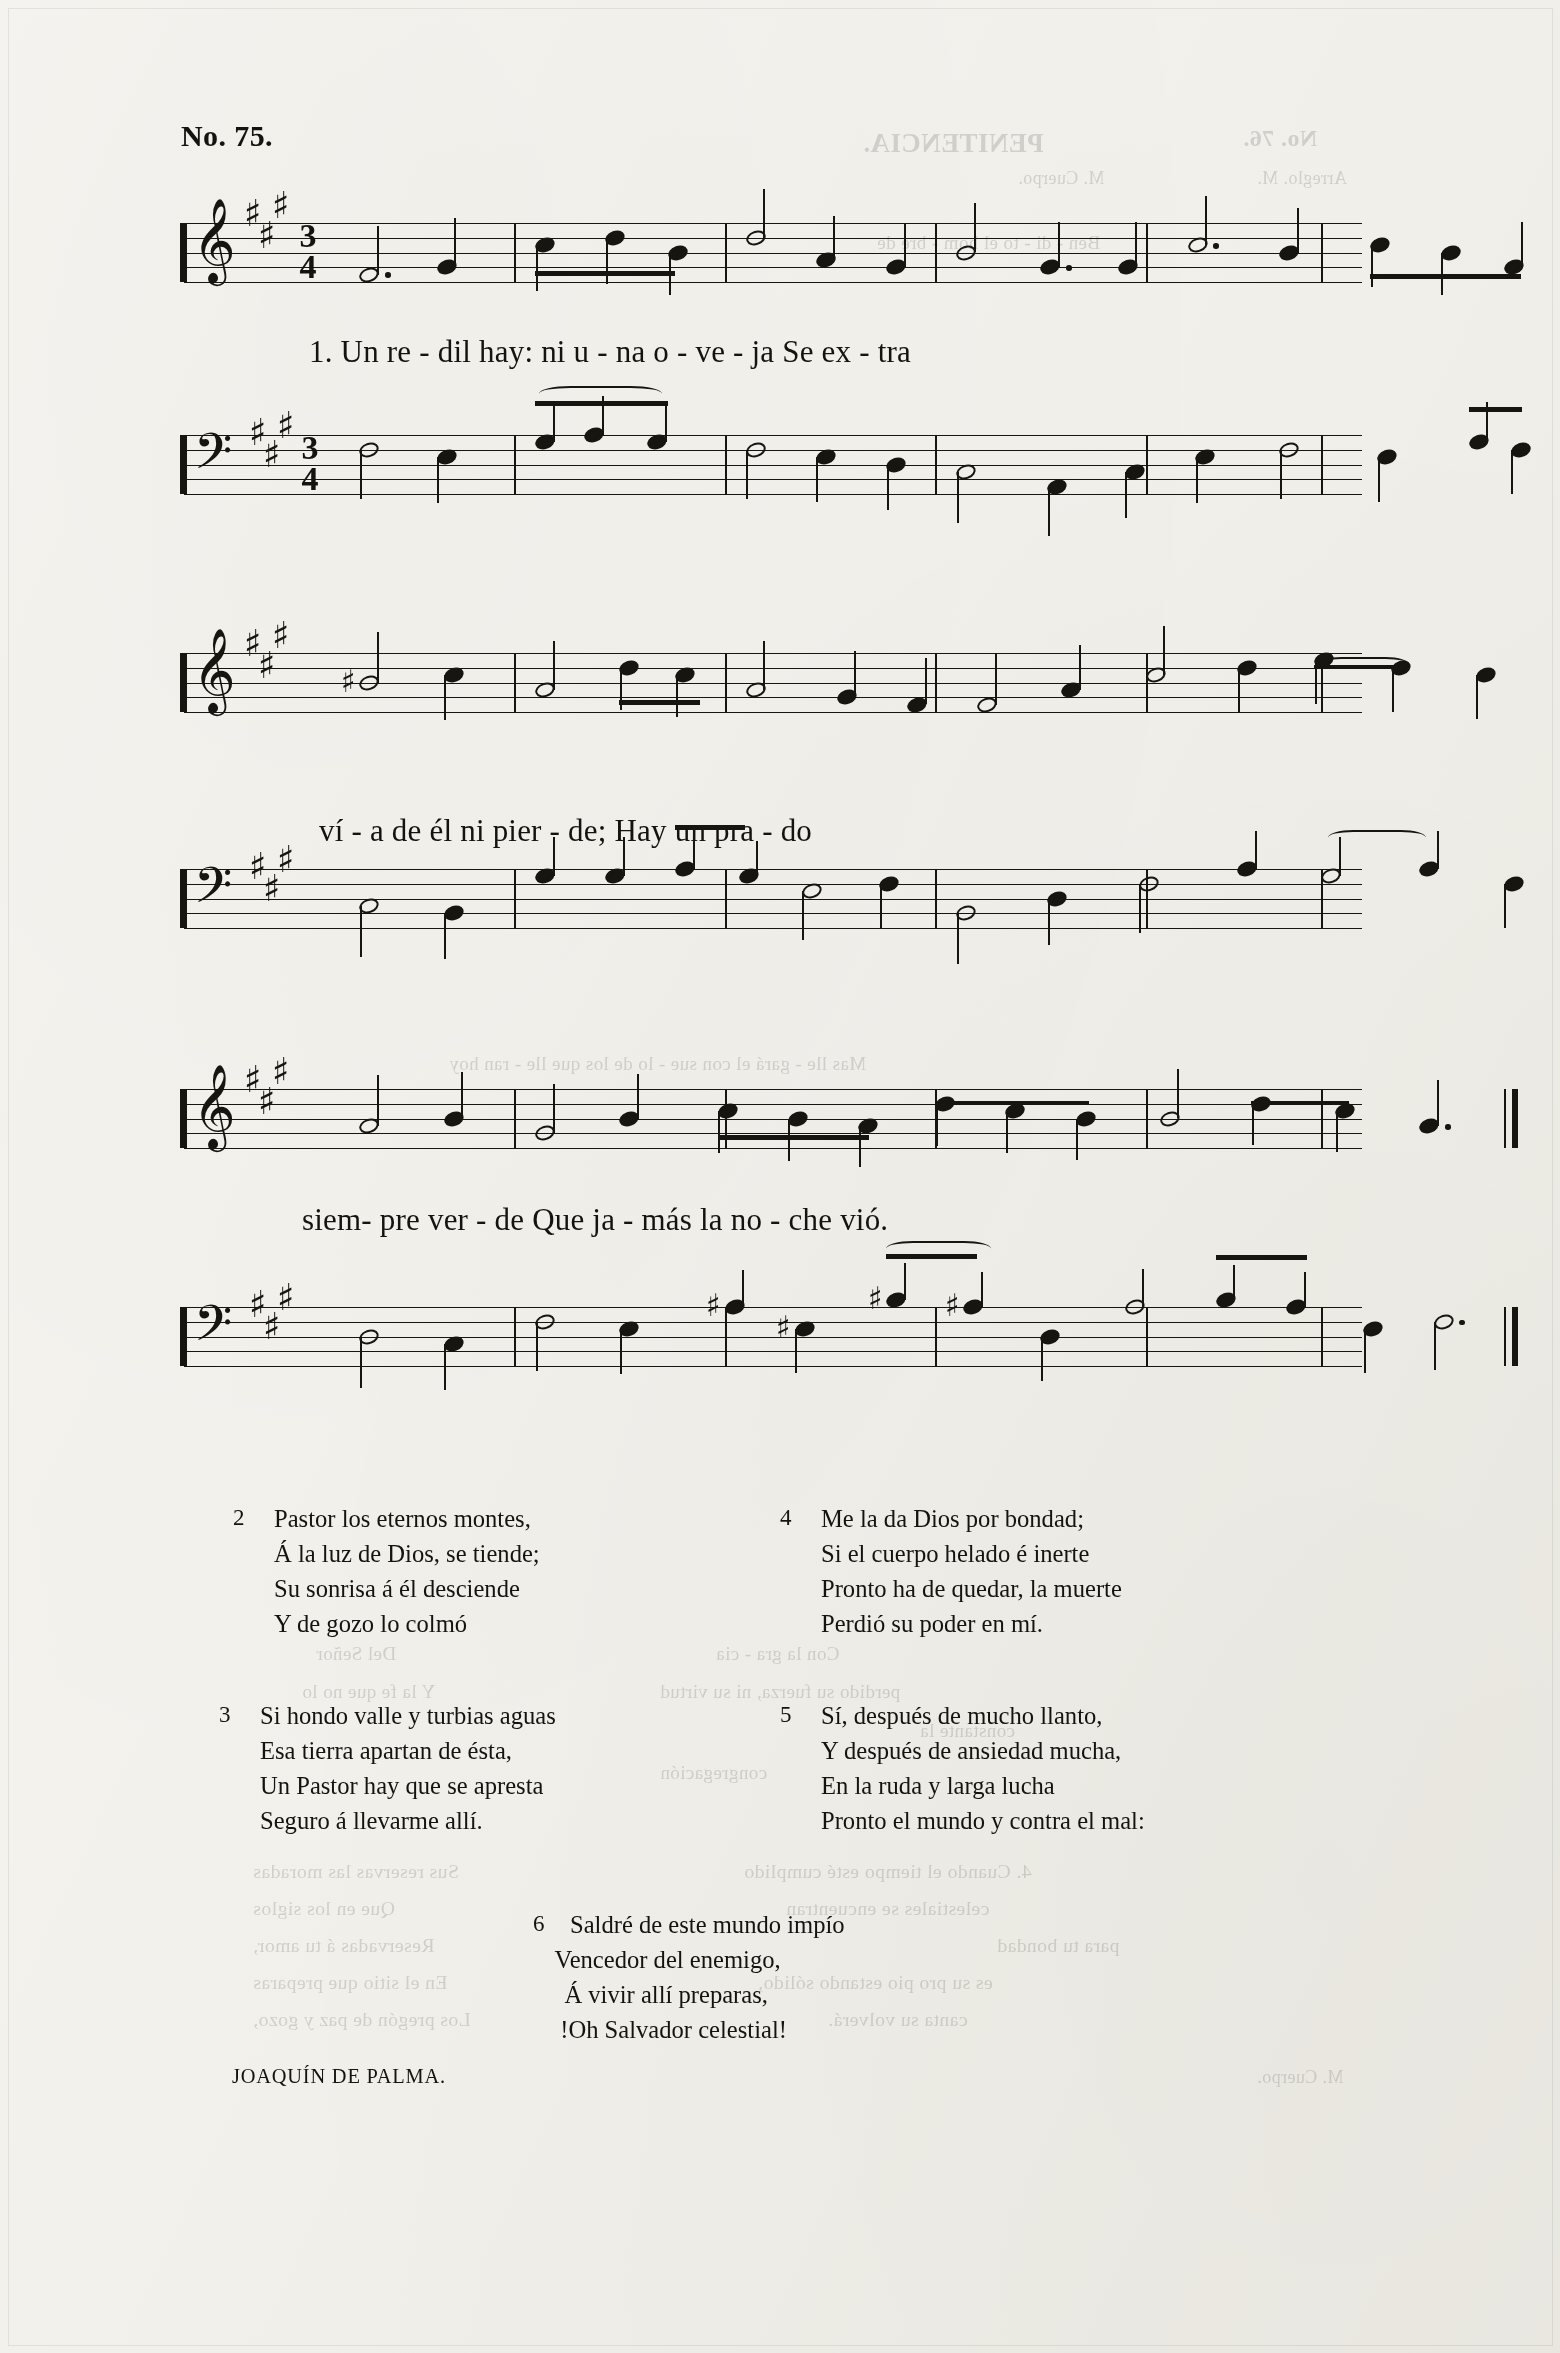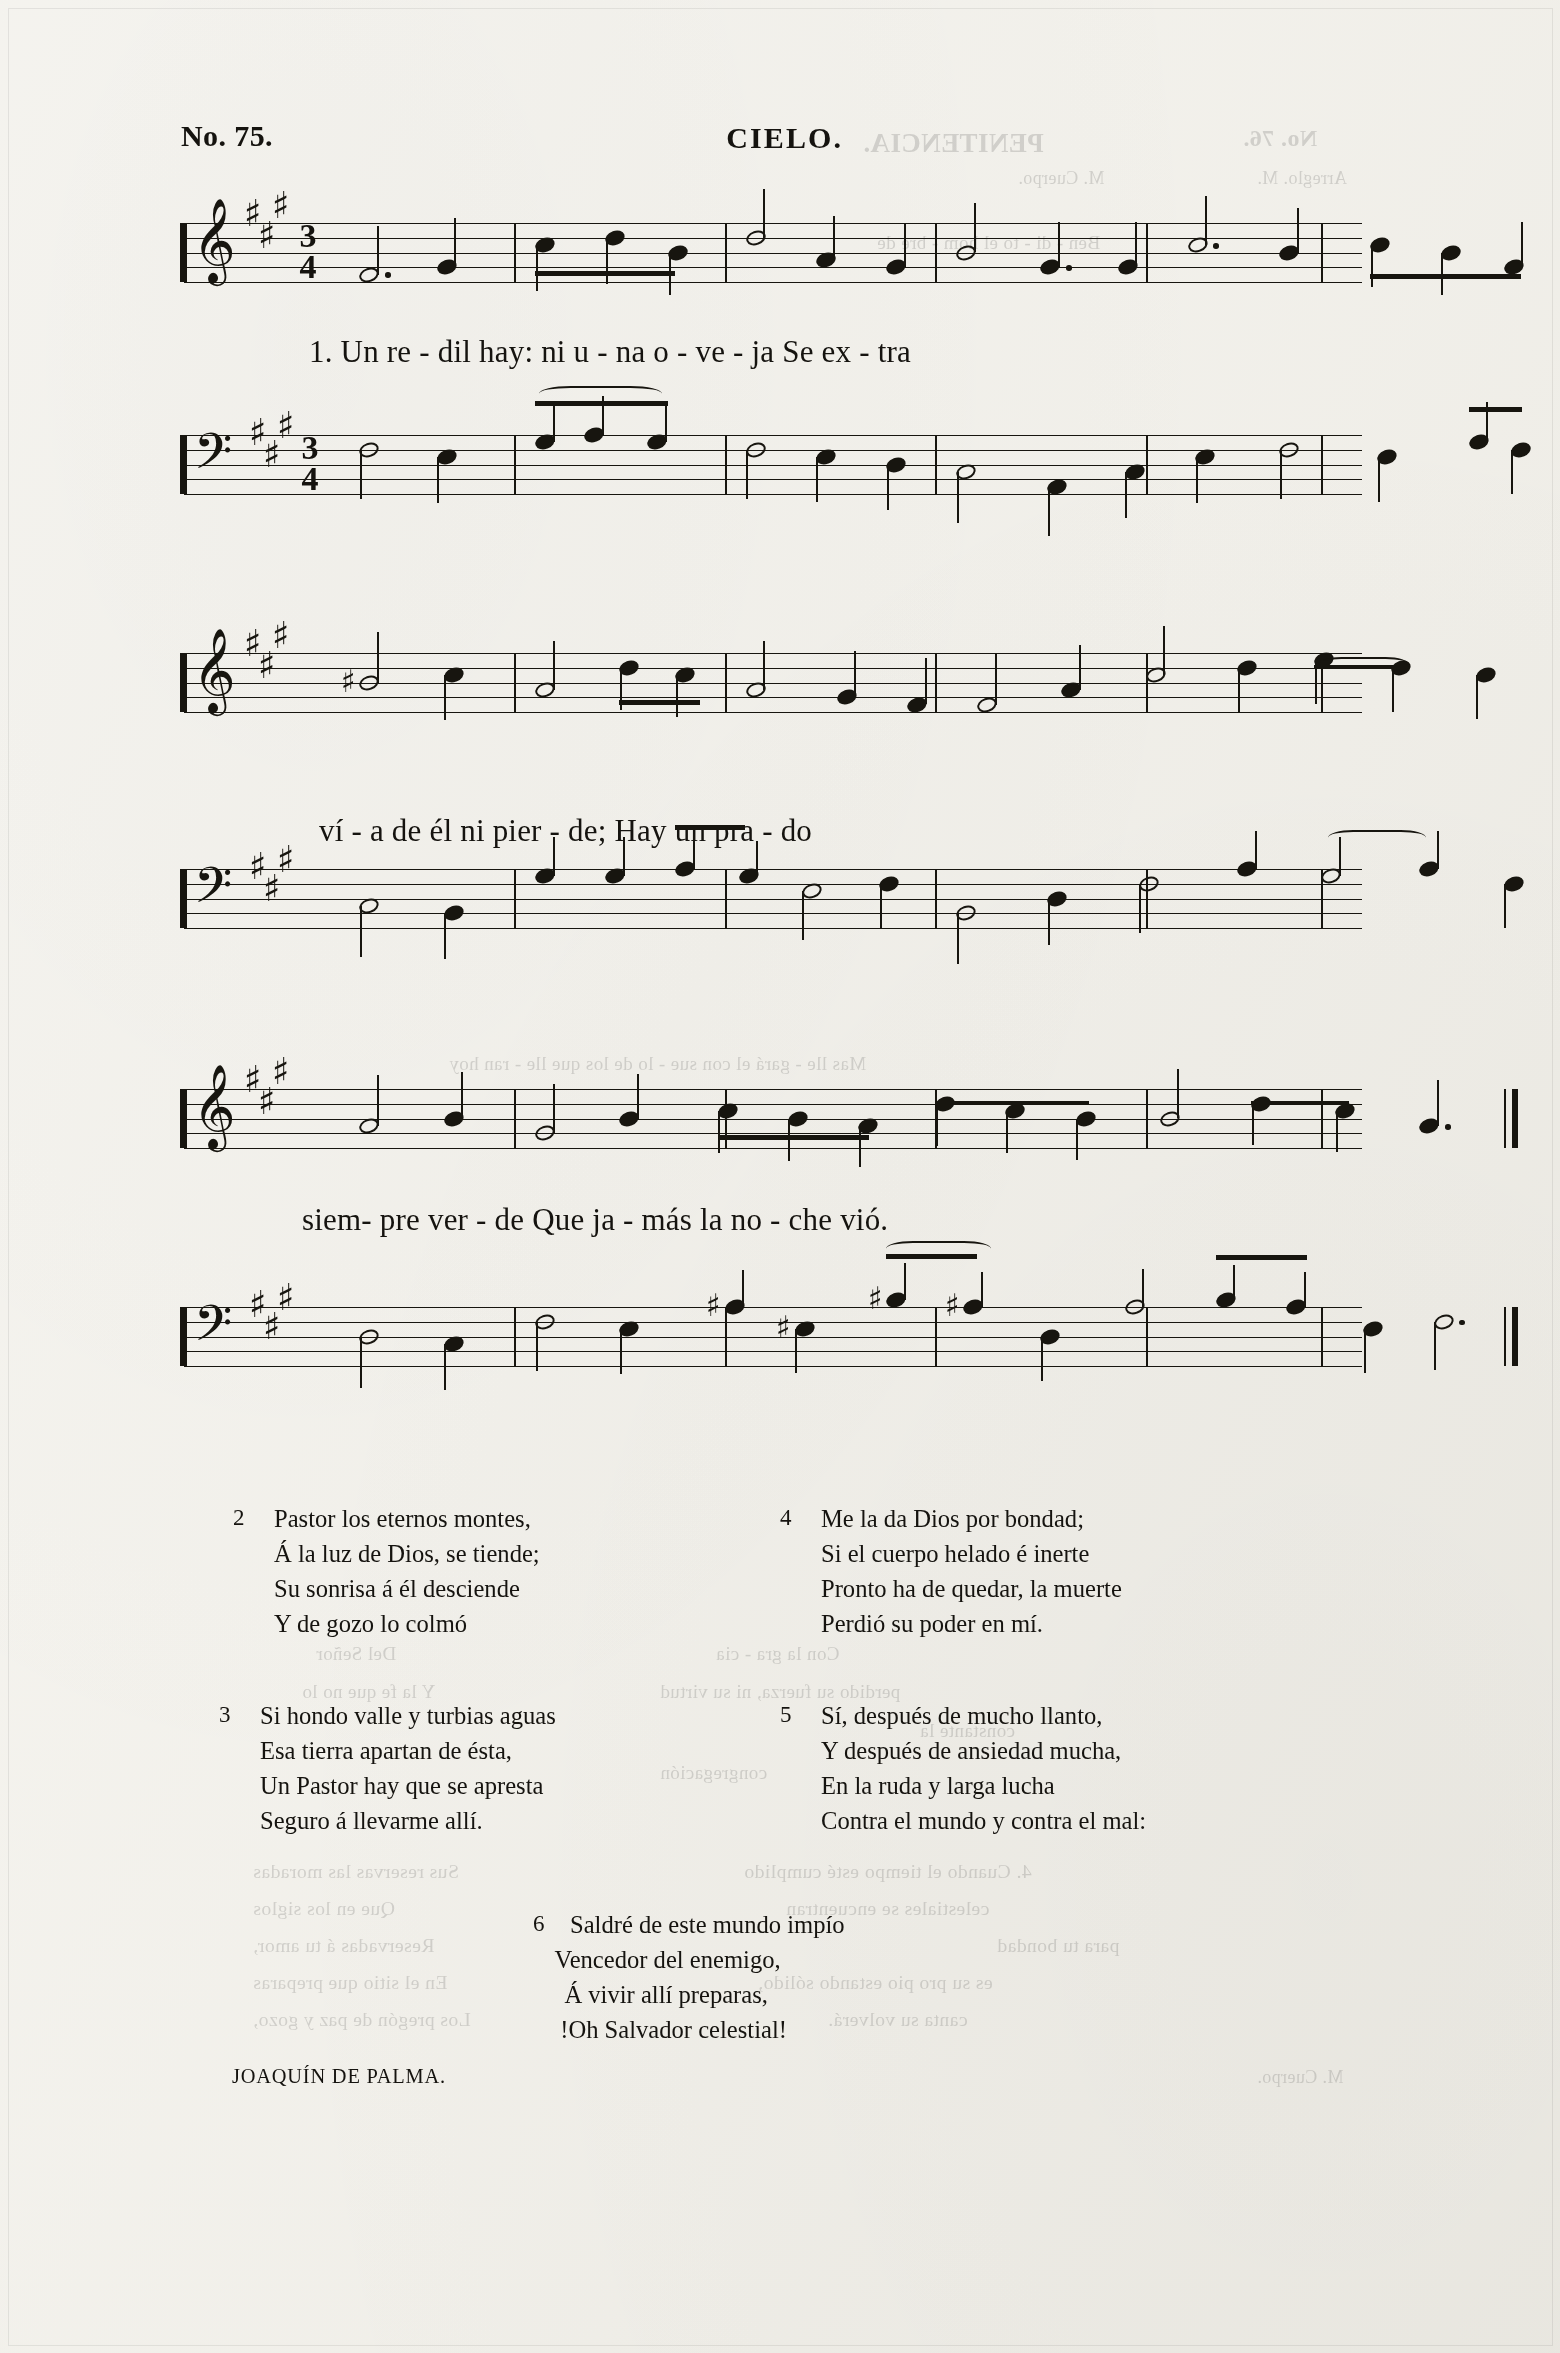--- a/index.html
+++ b/index.html
@@ -229,21 +229,20 @@
       <div class="ghost" style="left: 253px; top: 1934px; font-size: 19.7px; font-weight: normal;">Reservadas á tu amor,</div>
       <div class="ghost" style="left: 997px; top: 1934px; font-size: 19.7px; font-weight: normal;">para tu bondad</div>
       <div class="ghost" style="left: 253px; top: 1971px; font-size: 19.7px; font-weight: normal;">En el sitio que preparas</div>
       <div class="ghost" style="left: 758px; top: 1971px; font-size: 19.7px; font-weight: normal;">es su pro pio estando sólido,</div>
       <div class="ghost" style="left: 253px; top: 2008px; font-size: 19.7px; font-weight: normal;">Los pregón de paz y gozo,</div>
       <div class="ghost" style="left: 828px; top: 2008px; font-size: 19.7px; font-weight: normal;">canta su volverá.</div>
       <div class="ghost" style="left: 1257px; top: 2067px; font-size: 18px; font-weight: normal;">M. Cuerpo.</div>
     </div>
 
   <div class="hymn-number">No. 75.</div>
-  <div class="hymn-title">CIELO.</div>
 
   <div id="music-layer">
       <div class="staff" style="left: 184px; top: 223px; width: 1178px; height: 59px; position: absolute;">
         <div class="stave-line" style="top: 0px; width: 1178px;"></div>
         <div class="stave-line" style="top: 14.7px; width: 1178px;"></div>
         <div class="stave-line" style="top: 29.5px; width: 1178px;"></div>
         <div class="stave-line" style="top: 44px; width: 1178px;"></div>
         <div class="stave-line" style="top: 59px; width: 1178px;"></div>
         <div class="barline start" style="left: -4.2px; top: 0px; height: 59px;"></div>
         <div class="clef" style="left: 8.4px; top: -19.7px;">𝄞</div>
@@ -586,21 +585,21 @@
     <div>Si el cuerpo helado é inerte</div>
     <div>Pronto ha de quedar, la muerte</div>
     <div>Perdió su poder en mí.</div>
   </div>
 
   <div class="verse" style="left:821px; top:1699px;">
     <span class="vnum">5</span>
     <div>Sí, después de mucho llanto,</div>
     <div>Y después de ansiedad mucha,</div>
     <div>En la ruda y larga lucha</div>
-    <div>Contra el mundo y contra el mal:</div>
+    <div>Pronto el mundo y contra el mal:</div>
   </div>
 
   <div class="verse-center" style="left:570px; top:1908px;">
     <span class="vnum">6</span>
     <div>Saldré de este mundo impío</div>
     <div style="margin-left:-15.4px;">Vencedor del enemigo,</div>
     <div style="margin-left:-5.6px;">Á vivir allí preparas,</div>
     <div style="margin-left:-9.8px;">!Oh Salvador celestial!</div>
   </div>
 

